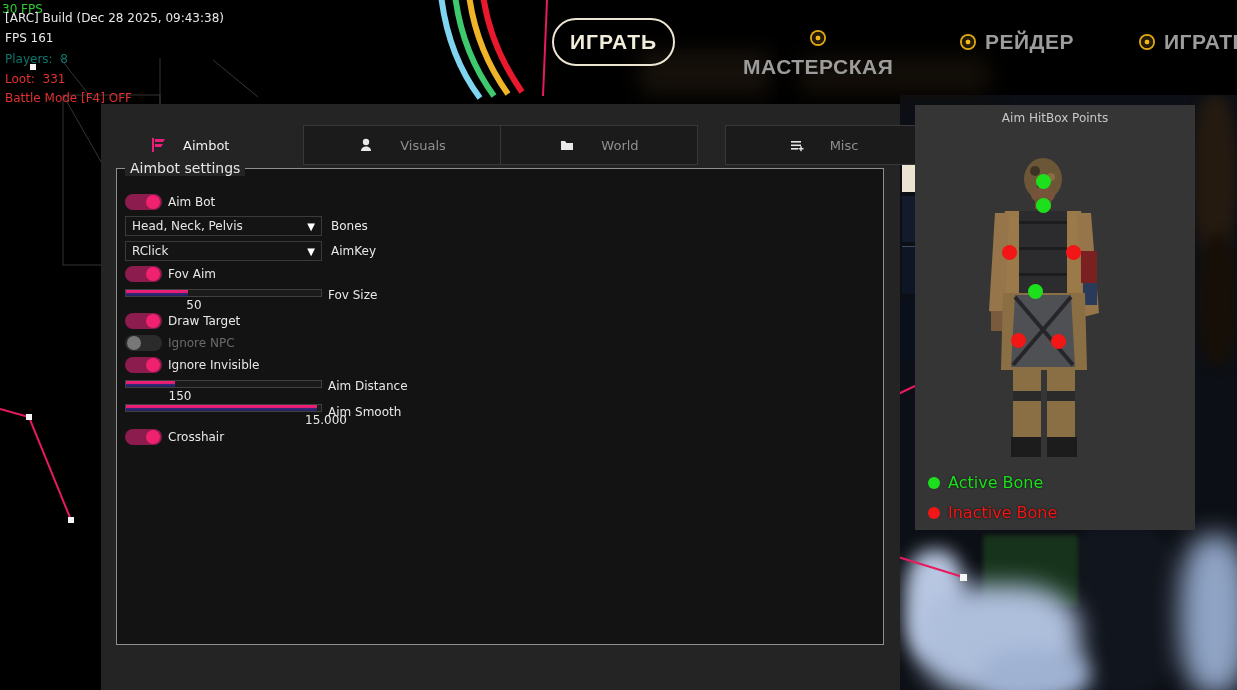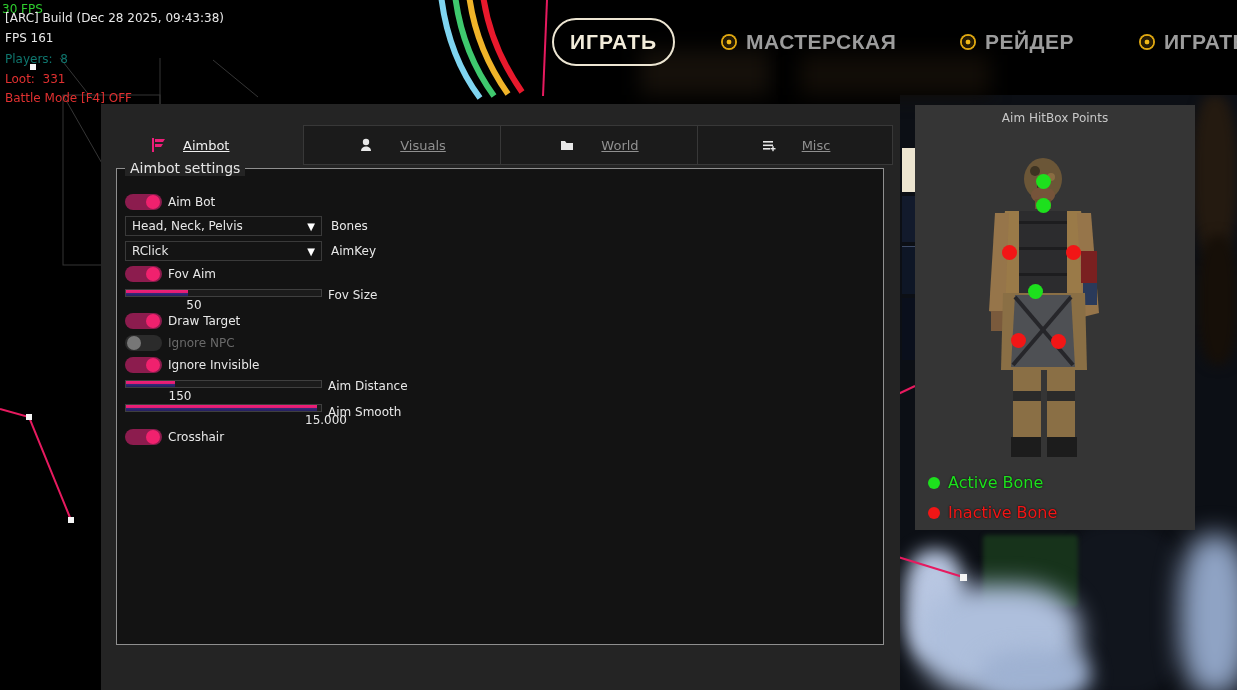--- a/index.html
+++ b/index.html
@@ -36,34 +36,34 @@
   .hud-loot        { left:5px; top:72px; color:#e03030; }
   .hud-battle      { left:5px; top:91px; color:#e03030; }
 
   
   .gamenav { position:absolute; top:0; left:0; width:100%; height:95px; z-index:3;text-align:center; }
   .play-btn { position:absolute; left:552px; top:18px; width:123px; height:48px; border:2px solid #ece5d2;
               border-radius:26px; display:flex; align-items:center; justify-content:center;
               color:#f2ecda; font:bold 21px "Liberation Sans", sans-serif; letter-spacing:1px; }
   .nav-item { position:absolute; top:30px; display:flex; align-items:center; gap:9px;
               color:#9c9c9c; font:bold 21px "Liberation Sans", sans-serif; letter-spacing:0.5px; }
-  .nav-master { left:721px; }
+  .nav-master { left:743px;flex-direction:column; }
   .nav-raider { left:960px; }
   .nav-trade  { left:1139px; }
   .coin { width:16px; height:16px; border-radius:50%;
           background:radial-gradient(circle at 50% 50%, #f0b818 0 18%, #241a04 24% 52%, #e0a810 58% 100%); }
 
   
   .panel { position:absolute; left:101px; top:104px; width:799px; height:586px; background:#242424; z-index:4; }
-  .tab { position:absolute; top:21px; height:40px; display:flex; align-items:center;text-decoration:underline; }
+  .tab { position:absolute; top:21px; height:40px; display:flex; align-items:center; }
   .tab-aimbot { left:20px; width:182px; padding-left:29px; gap:17px; color:#f0f0f0; font-size:13px; }
   .tab-box { background:#1b1b1b; border:1px solid #383838; color:#909090; font-size:13px; justify-content:center; gap:26px; }
   .tab-visuals { left:202px; width:198px; }
   .tab-world   { left:399px; width:198px; }
-  .tab-misc    { left:596px; width:196px; }
+  .tab-misc    { left:624px; width:196px; }
   .ticon { width:16px; height:16px; flex:0 0 auto; }
 
   .fieldset { position:absolute; left:15px; top:64px; width:768px; height:477px;
               border:1px solid #8f8f8f; background:#131313; }
   .legend { position:absolute; left:8px; top:-9px; background:#242424; padding:0 5px;
             font-size:14px; color:#e6e6e6; }
   .lbl { position:absolute; font-size:12px; color:#e8e8e8; white-space:nowrap; }
   .lbl.dim { color:#6a6a6a; }
 
   .toggle { position:absolute; width:37px; height:16px; border-radius:8px; }

